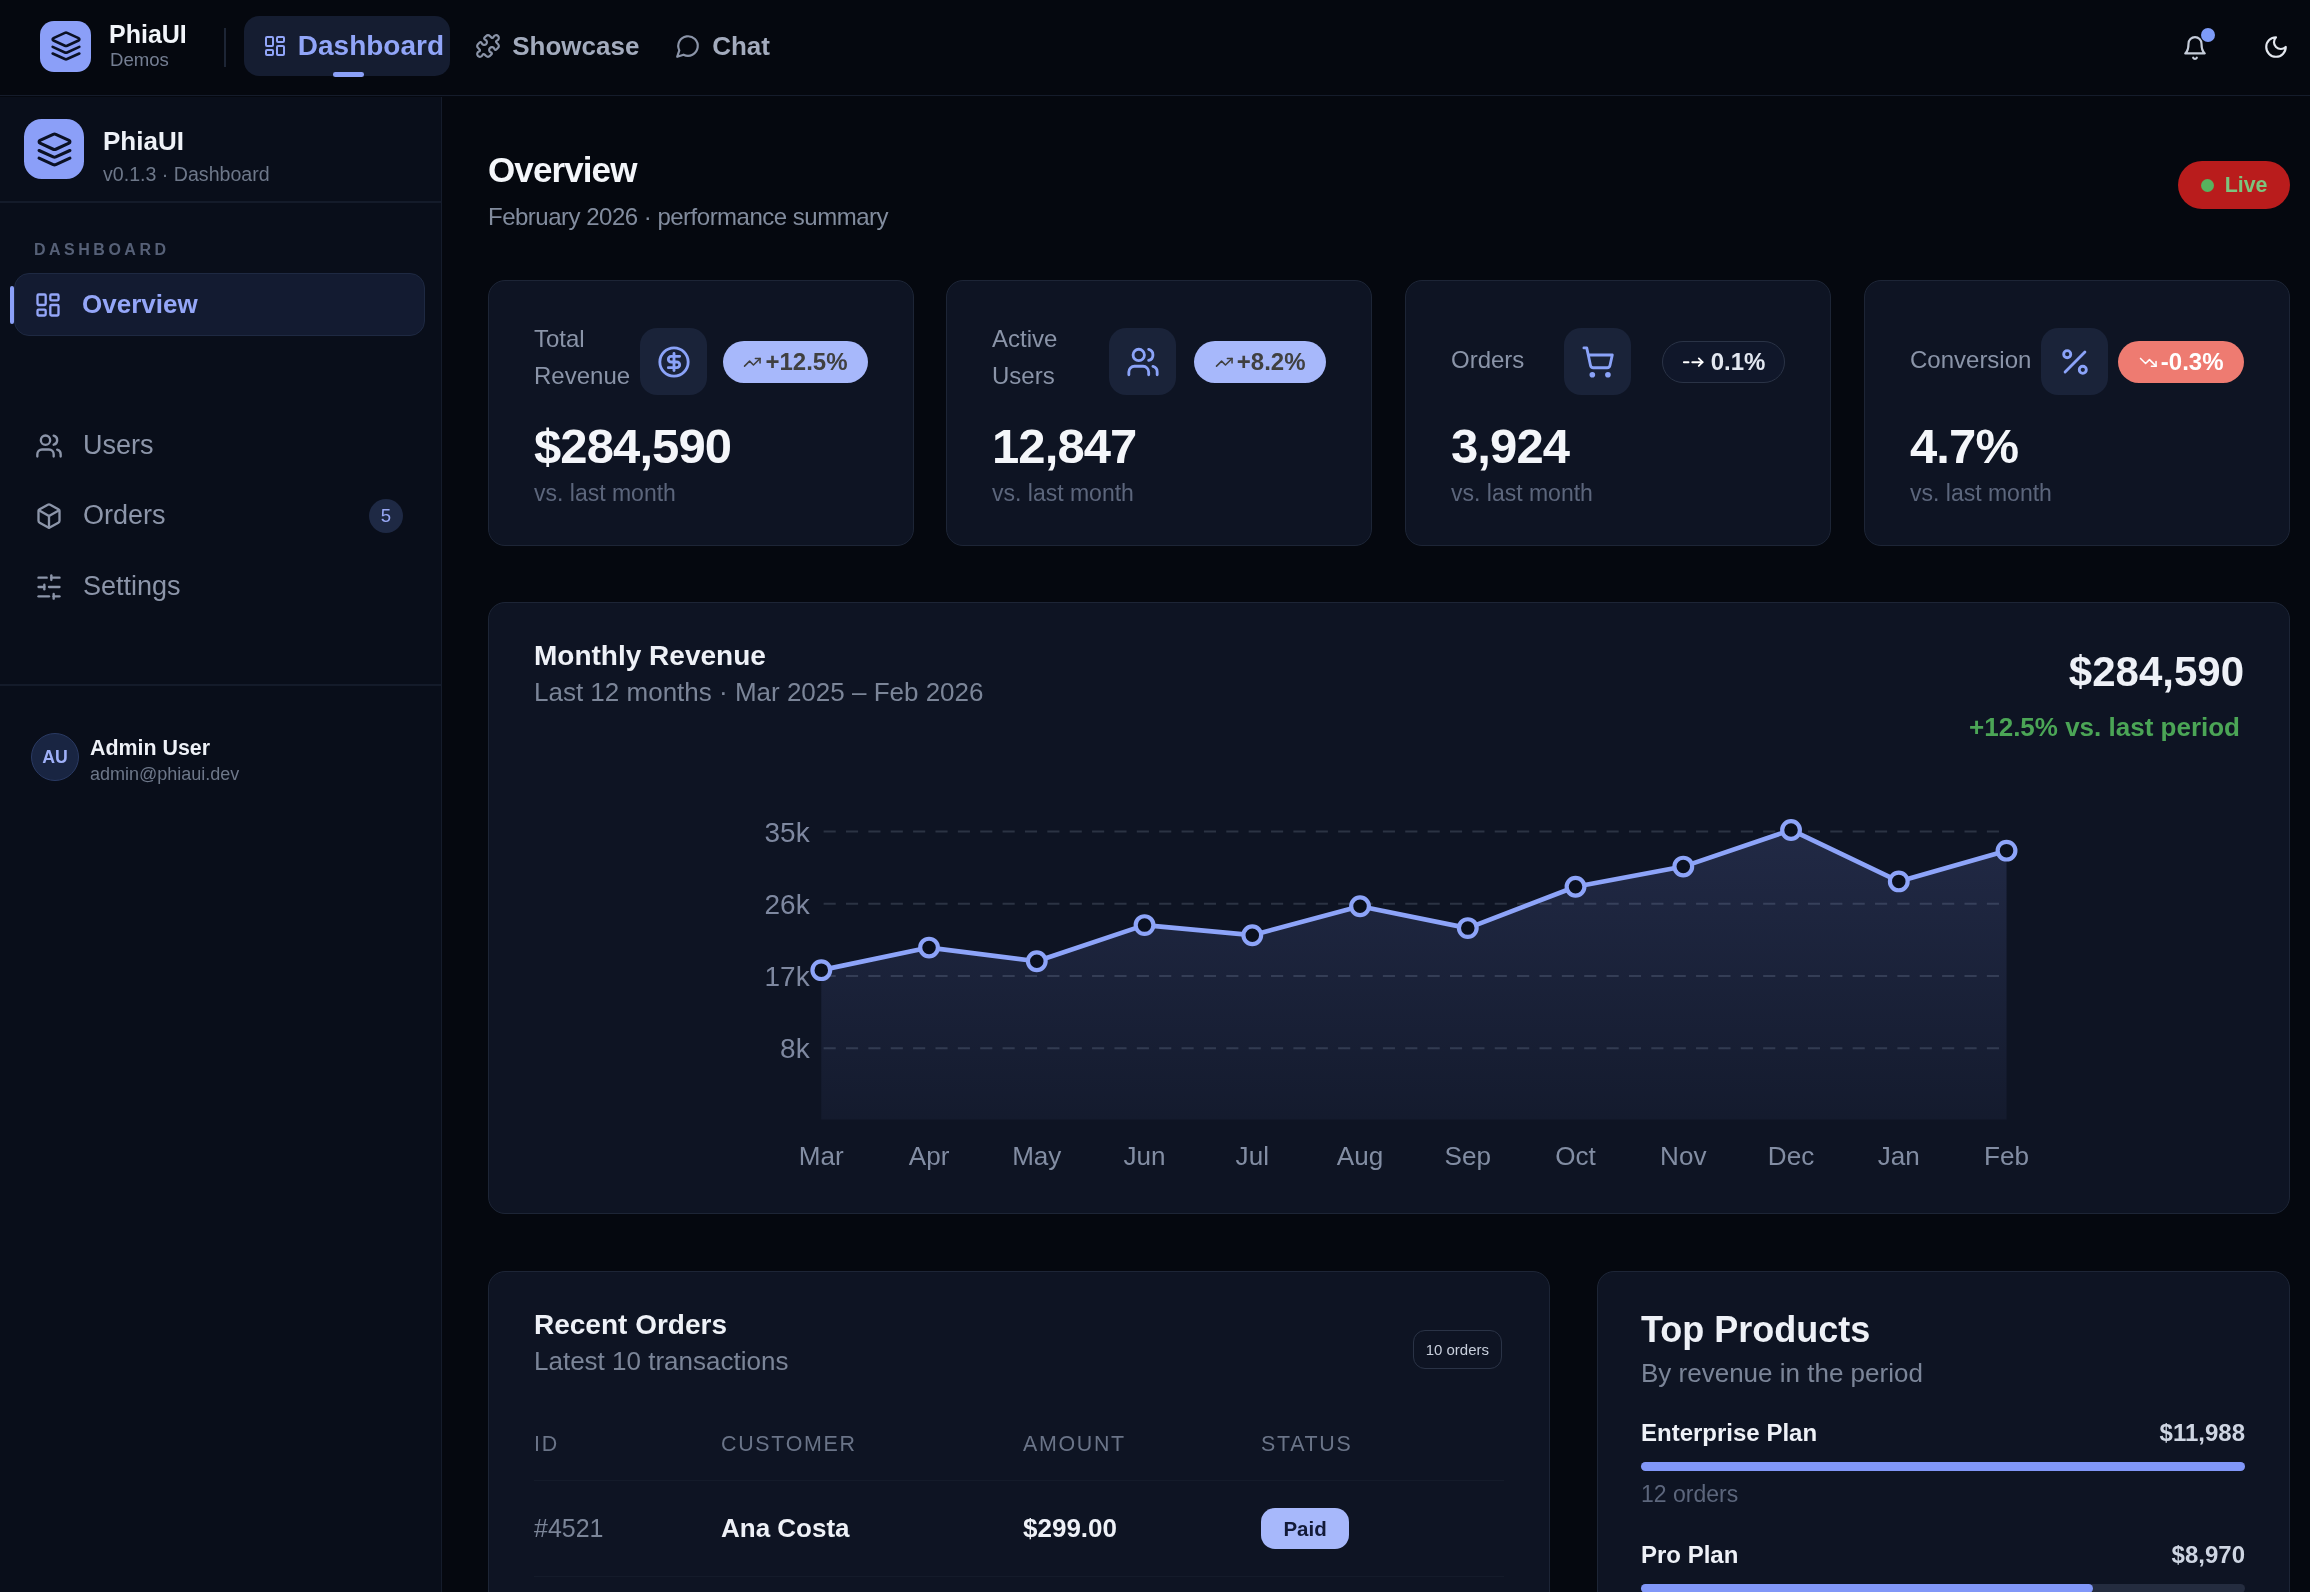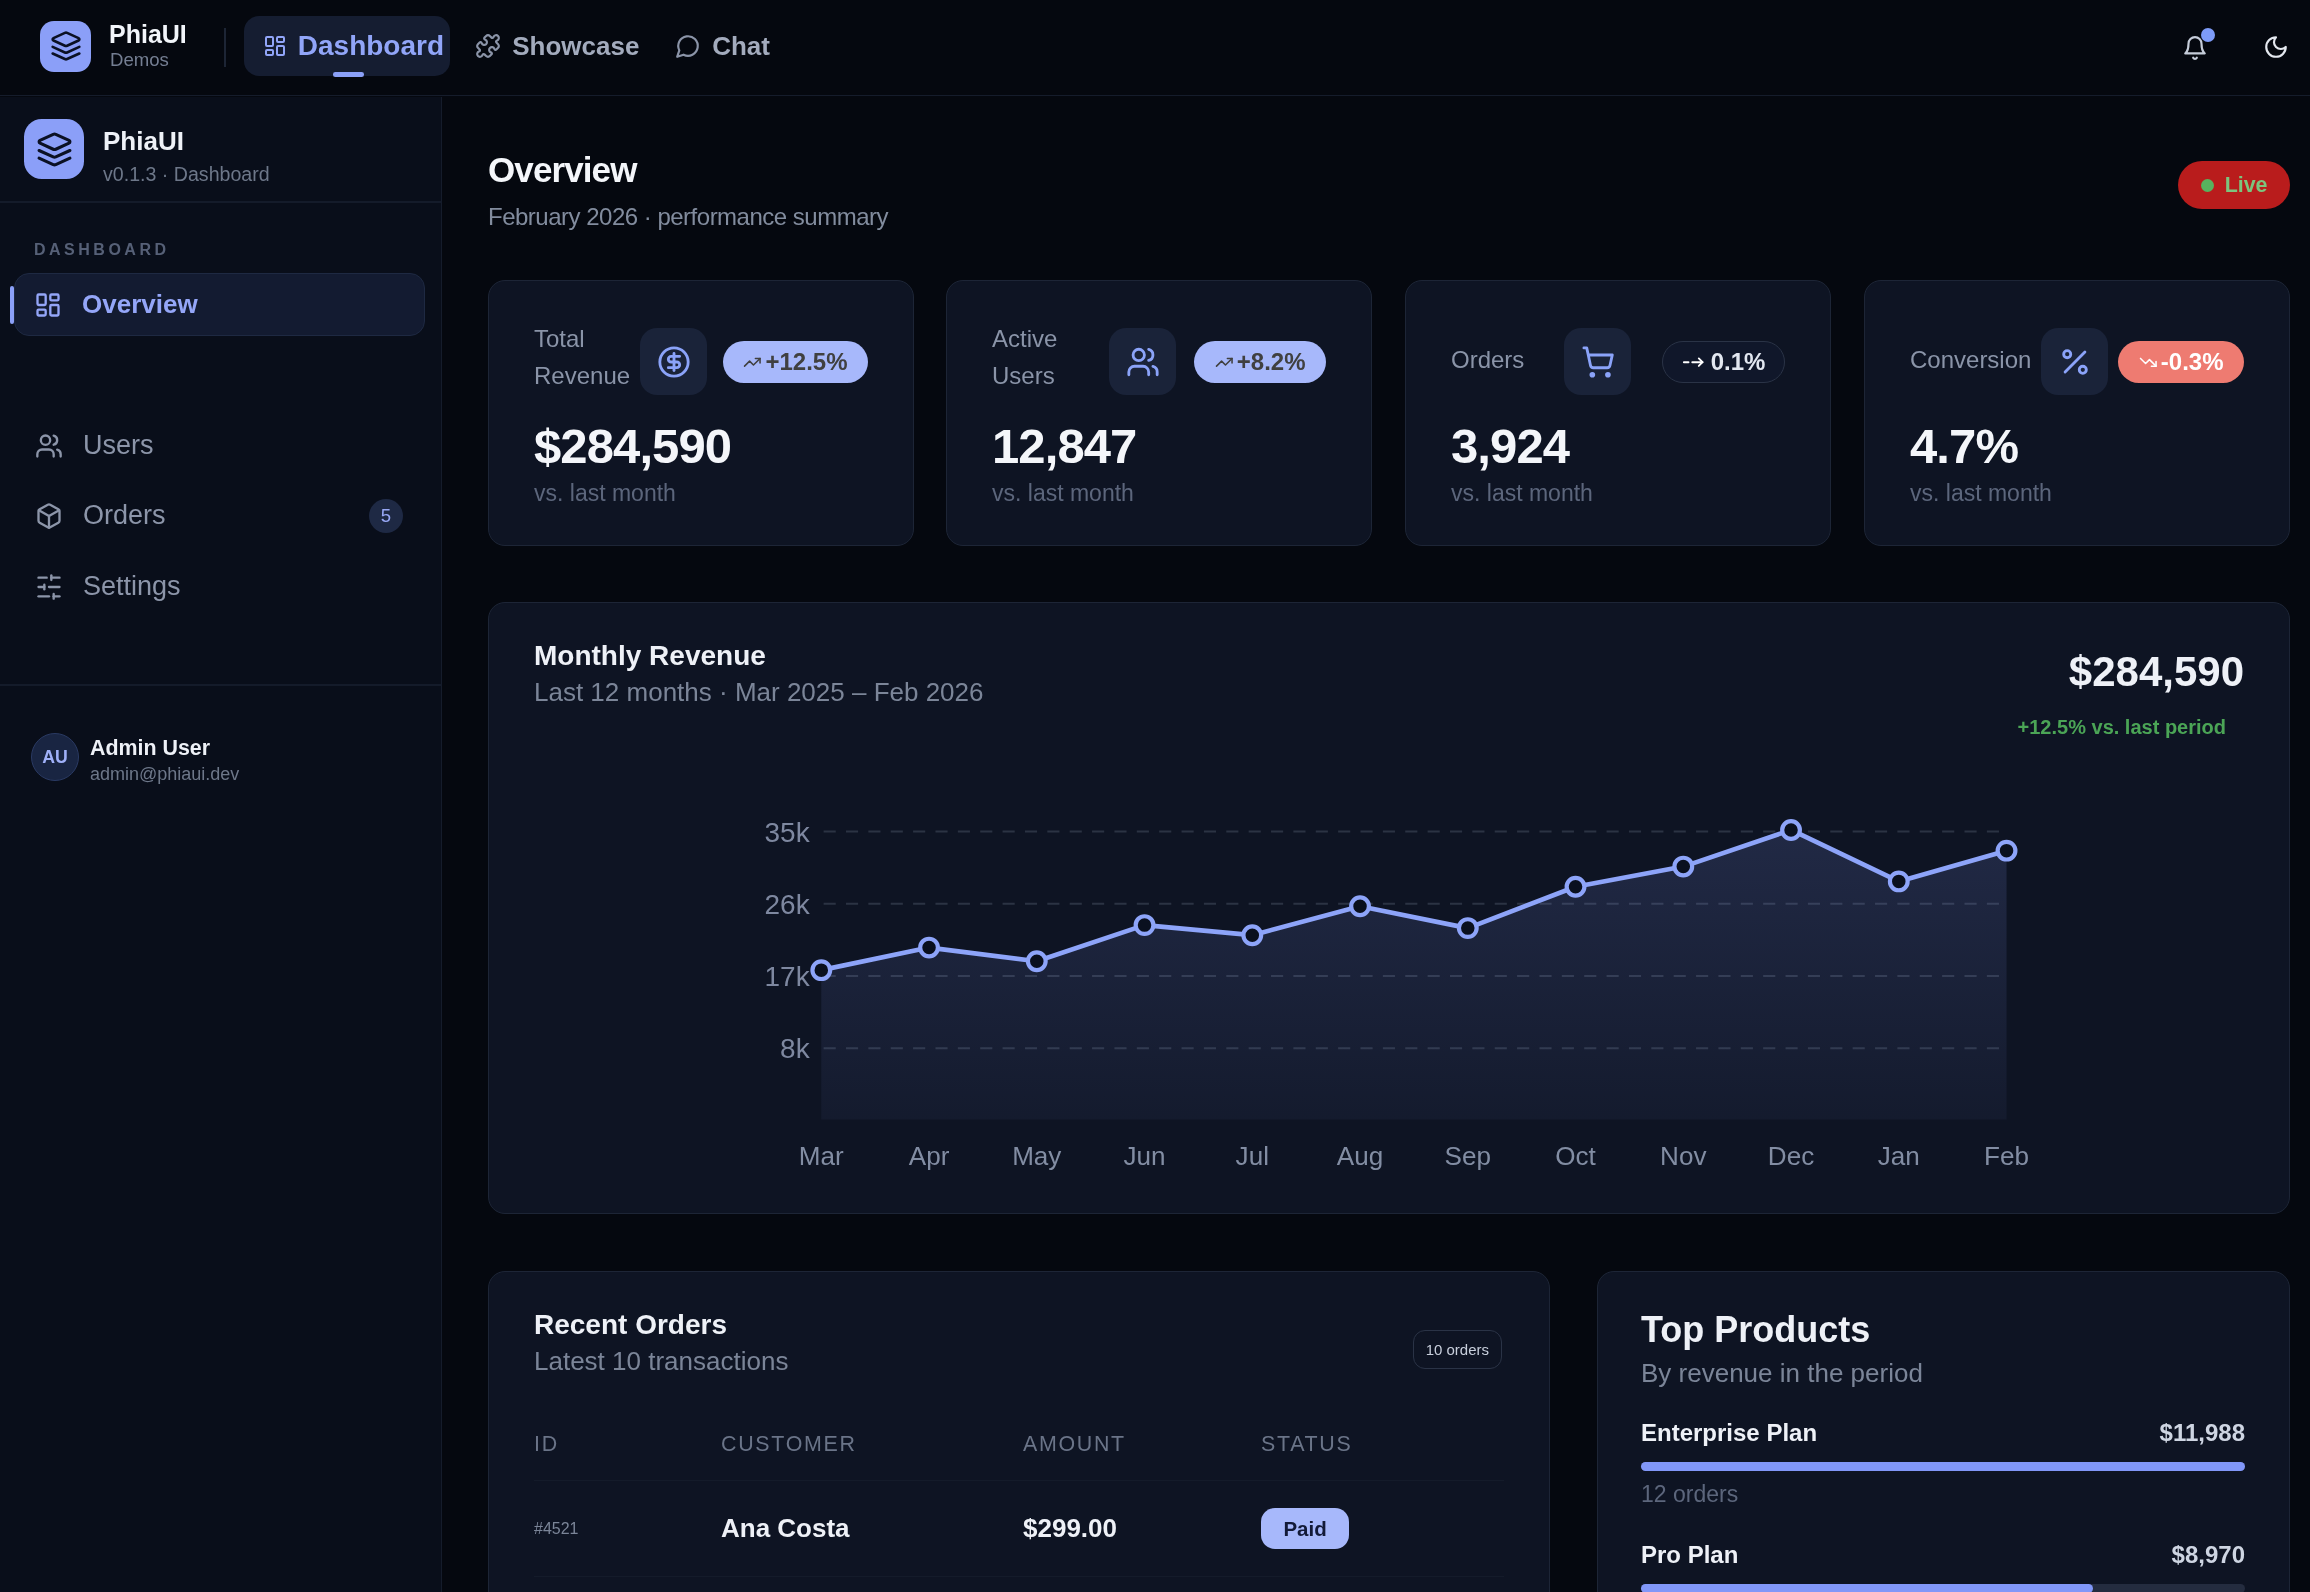--- a/index.html
+++ b/index.html
@@ -67,31 +67,31 @@
 .pill.flat { background:#10172a; border:1.9px solid #2a3346; color:#e2e7f0; padding:0 18.6px; }
 .pill svg { margin-right:3.7px; }
 .scard .num { position:absolute; left:45px; top:140px; font-size:49px; font-weight:bold; letter-spacing:-0.9px; line-height:50px; color:#f4f6fa; }
 .scard .foot { position:absolute; left:45px; top:201px; font-size:23px; color:#5c667c; line-height:23px; }
 
 
 #chartcard { position:absolute; left:46px; top:505px; width:1802px; height:612px; background:#0e1423; border:1.9px solid #1d2536; border-radius:17px; }
 #ctitle { position:absolute; left:45px; top:39px; font-size:28px; font-weight:bold; line-height:28px; }
 #csub { position:absolute; left:45px; top:78px; font-size:26px; color:#7b8598; line-height:23px; }
 #camount { position:absolute; right:45px; top:48px; font-size:42px; font-weight:bold; line-height:42px; text-align:right; }
-#cgreen { position:absolute; right:63px; top:113px; font-size:20px; font-weight:bold; color:#4ba556; line-height:23px; text-align:right;margin-left:36px; }
+#cgreen { position:absolute; right:49px; top:113px; font-size:26px; font-weight:bold; color:#4ba556; line-height:23px; text-align:right;margin-left:36px; }
 
 
 #orders { position:absolute; left:46px; top:1174px; width:1062px; height:1119px; background:#0e1423; border:1.9px solid #1d2536; border-radius:17px; }
 #otitle { position:absolute; left:45px; top:39px; font-size:28px; font-weight:bold; line-height:28px; }
 #osub { position:absolute; left:45px; top:78px; font-size:26px; color:#7b8598; line-height:23px; }
 #opill { position:absolute; right:47px; top:58px; height:39px; border-radius:12px; border:1.9px solid #2a3346; color:#c8cfdc; font-size:15px; display:flex; align-items:center; padding:0 12px; }
 table#otable { position:absolute; left:45px; top:149px; width:970px; border-collapse:collapse; }
 #otable th { font-size:21.4px; font-weight:normal; letter-spacing:1.7px; color:#6a7488; text-align:left; padding:11.2px 0 23px 0; }
 #otable td { border-top:1.9px solid #141b2a; font-size:26px; padding:0; height:96px; }
-#otable .cid { color:#7b8598; font-size:16px; }
+#otable .cid { color:#7b8598; font-size:25px; }
 #otable .ccust { color:#eef1f7; font-weight:bold; }
 #otable .camt { color:#eef1f7; font-weight:bold; }
 .paid { display:inline-flex; height:41px; border-radius:14px; background:#a7b8fb; color:#131a38; font-size:20.5px; font-weight:bold; align-items:center; padding:0 22.4px; }
 
 #products { position:absolute; left:1155px; top:1174px; width:693px; height:1119px; background:#0e1423; border:1.9px solid #1d2536; border-radius:17px; }
 #ptitle { position:absolute; left:43px; top:44px; font-size:36px; font-weight:bold; line-height:28px; }
 #psub { position:absolute; left:43px; top:90px; font-size:26px; color:#7b8598; line-height:23px; }
 .prow { position:absolute; left:43px; width:604px; }
 .prow .nm { font-size:24px; font-weight:bold; color:#eef1f7; line-height:24px; }
 .prow .pr { position:absolute; right:0; top:0; font-size:24px; font-weight:bold; color:#ced5e2; line-height:24px; }

